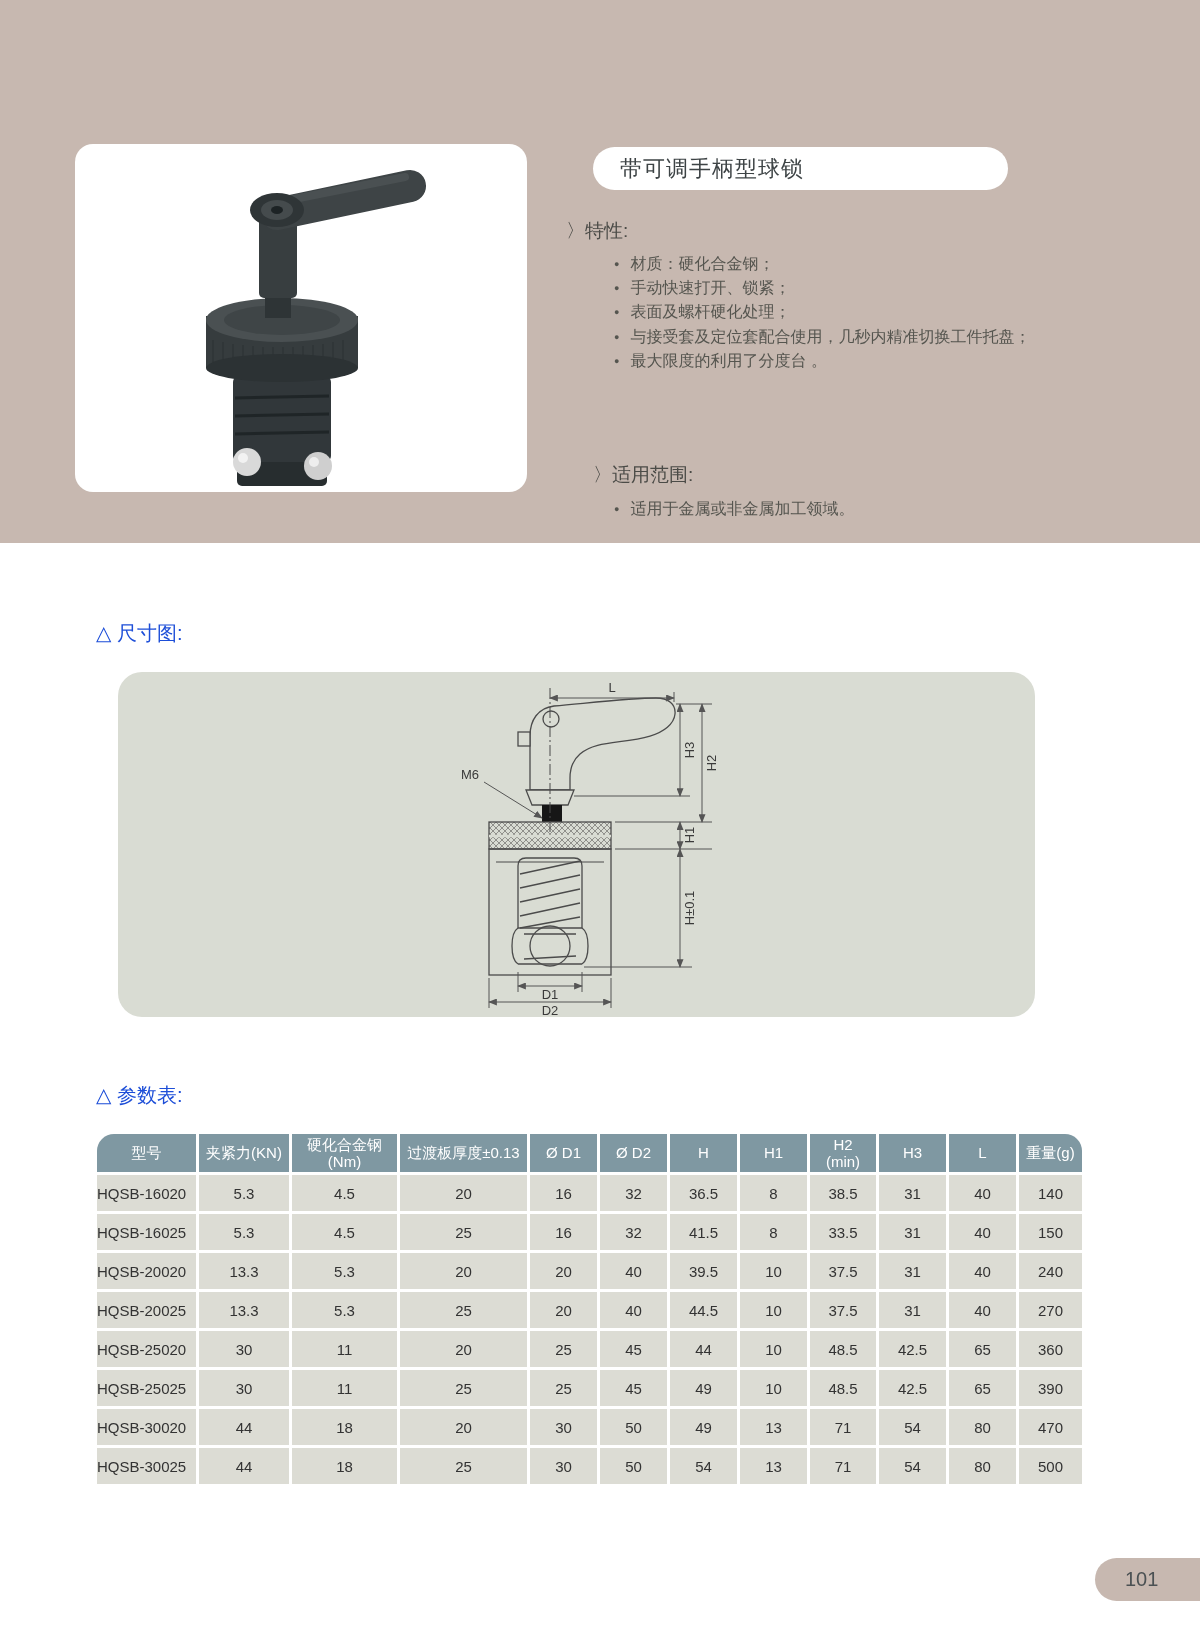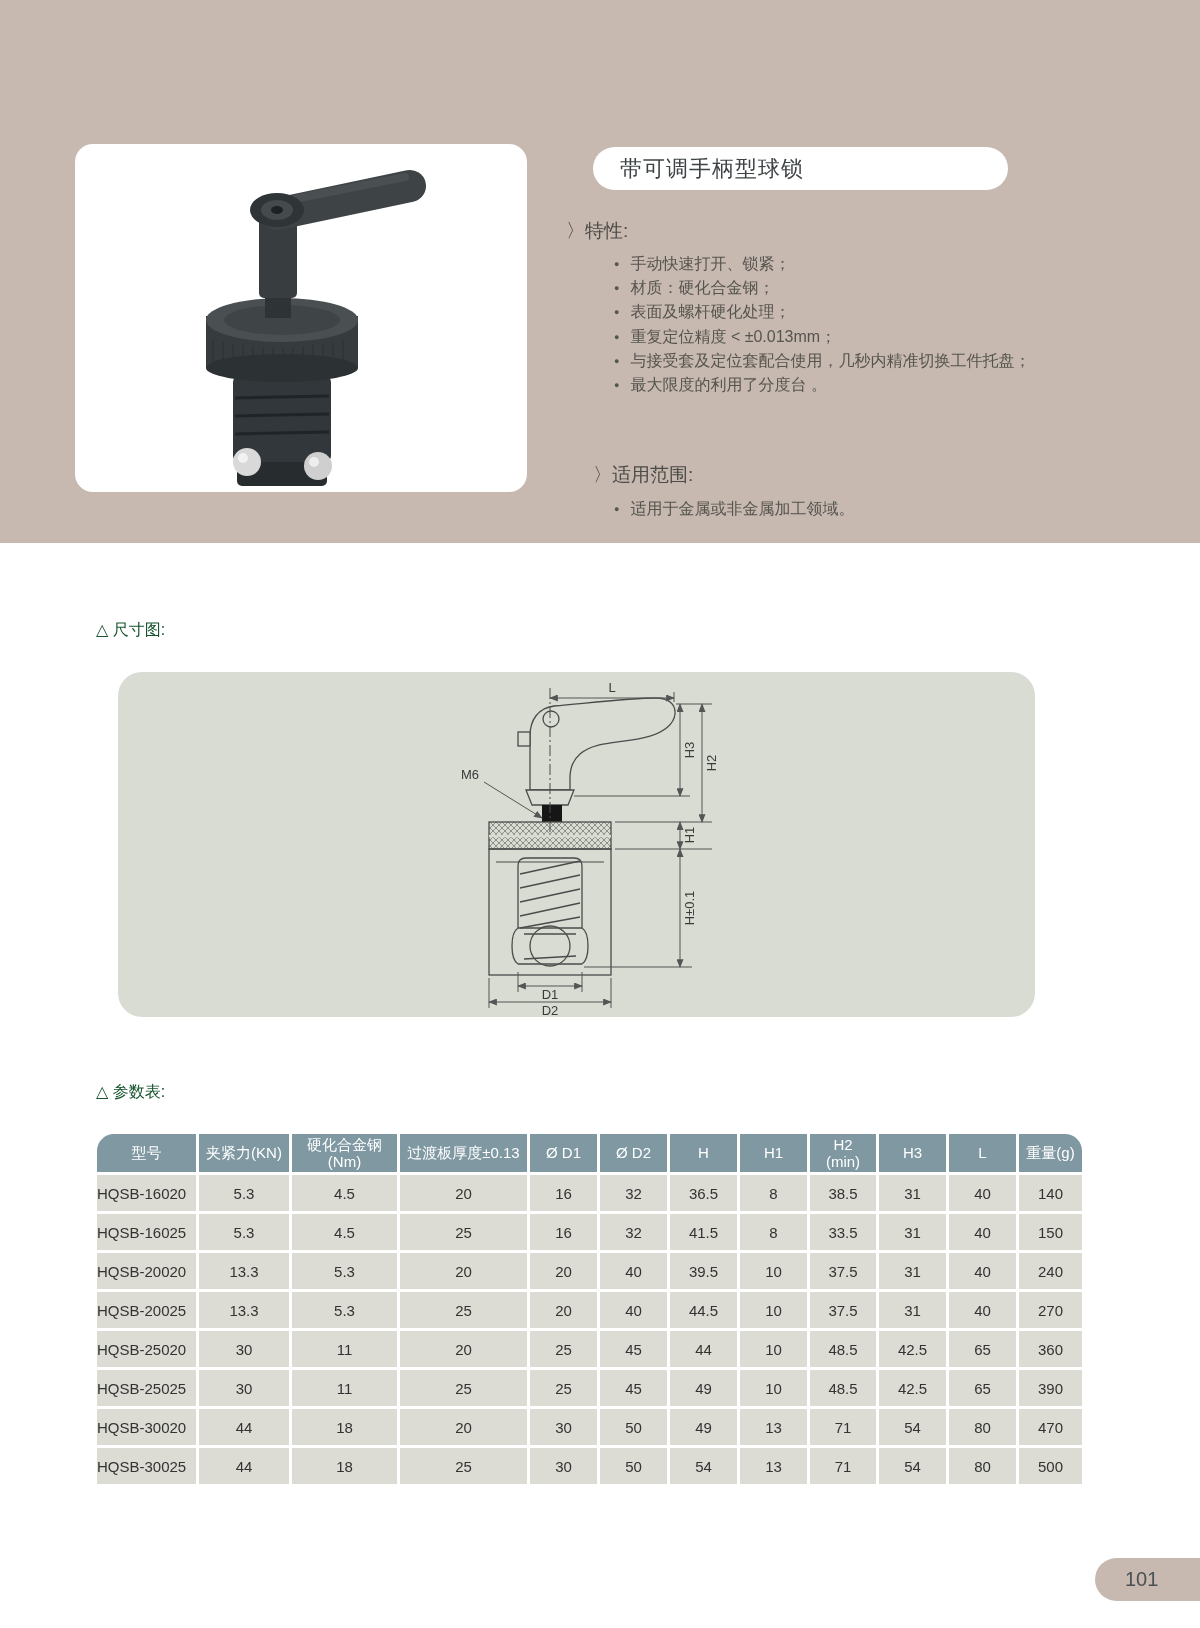--- a/index.html
+++ b/index.html
@@ -20,21 +20,21 @@
   }
   .title-pill span { font-size:22px; font-weight:normal; color:#3d4345; letter-spacing:1px; }
   .sec-heading { position:absolute; font-size:19px; color:#4b4b47; }
   .bullet-list { position:absolute; margin:0; padding:0; list-style:none; }
   .bullet-list li {
     font-size:16px; color:#55554f; line-height:24.2px; white-space:nowrap;
   }
   .bullet-list li::before {
     content:"●"; font-size:9px; color:#55554f; margin-right:11px; vertical-align:2px;
   }
-  .tri-heading { position:absolute; font-size:16px; color:#14532d; }
+  .tri-heading { position:absolute; font-size:20px; color:#1d4ed8; }
   .diagram-panel {
     position:absolute; left:118px; top:672px; width:917px; height:345px;
     background:#d9dcd3; border-radius:24px;
   }
   .param-table {
     position:absolute; left:94px; top:1131px;
     border-collapse:separate; border-spacing:3px; table-layout:fixed;
   }
   .param-table th {
     background:#7f98a2; color:#ffffff; font-weight:normal; font-size:15px;
@@ -108,24 +108,23 @@
     <ellipse cx="202" cy="66" rx="6" ry="4" fill="#1d2325"></ellipse>
   </svg>
 </div>
 
 <div class="title-pill">
   <span>带可调手柄型球锁</span>
 </div>
 
 <div class="sec-heading" style="left:566px; top:218px;">〉特性:</div>
 <ul class="bullet-list" style="left:614px; top:252px;">
+  <li>材质：硬化合金钢；</li>
   <li>手动快速打开、锁紧；</li>
-  <li>材质：硬化合金钢；</li>
   <li>表面及螺杆硬化处理；</li>
-  <li>重复定位精度 &lt; ±0.013mm；</li>
   <li>与接受套及定位套配合使用，几秒内精准切换工件托盘；</li>
   <li>最大限度的利用了分度台 。</li>
 </ul>
 
 <div class="sec-heading" style="left:593px; top:462px;">〉适用范围:</div>
 <ul class="bullet-list" style="left:614px; top:497px;">
   <li>适用于金属或非金属加工领域。</li>
 </ul>
 
 <div class="tri-heading" style="left:96px; top:620px;">△  尺寸图:</div>

